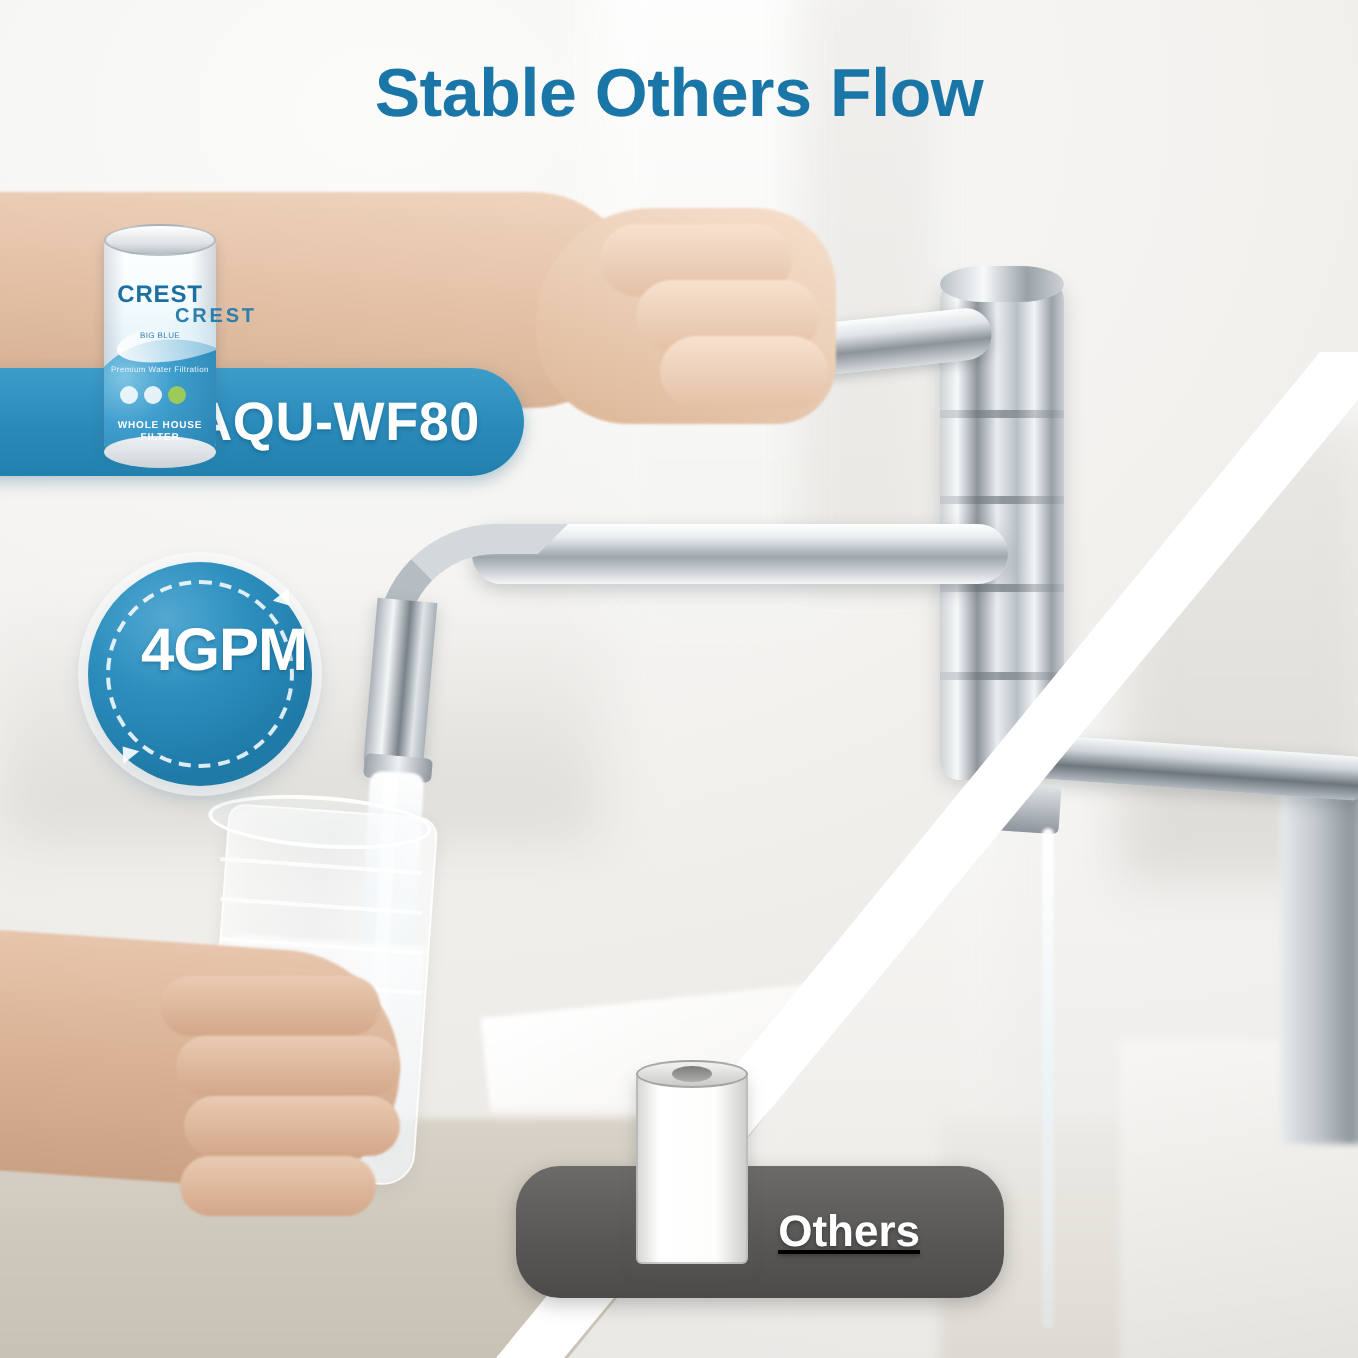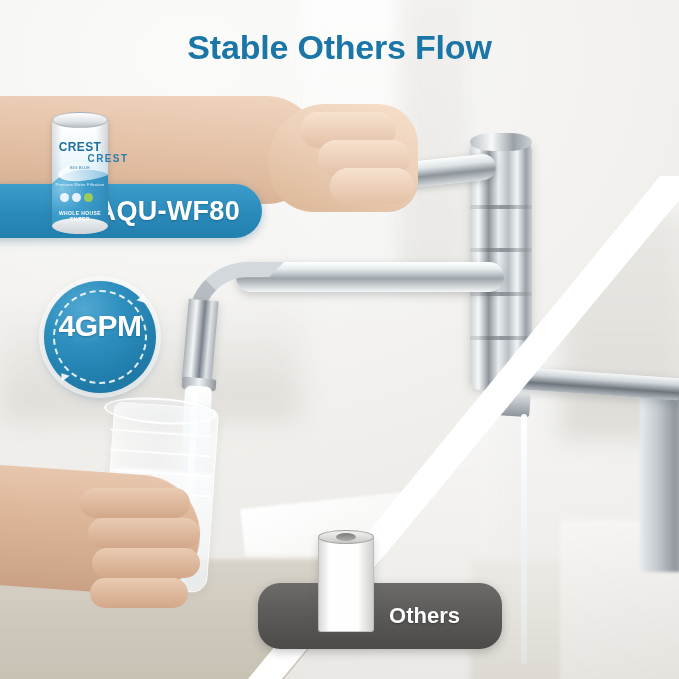--- a/index.html
+++ b/index.html
@@ -370,38 +370,39 @@
     border-color:transparent transparent transparent rgba(255,255,255,.9);
     transform:rotate(52deg);
   }
   .badge-arrow.a2 {
     left:16px; bottom:12px;
     border-width:5px 7px 5px 0;
     border-color:transparent rgba(255,255,255,.9) transparent transparent;
     transform:rotate(52deg);
   }
   .badge-main {
-    position:absolute; left:0; top:28px; width:112px; text-align:center;
+    position:absolute; left:12px; top:28px; width:112px; text-align:center;
     color:#fff; font-weight:bold; font-size:30px; letter-spacing:-.5px;
     text-shadow:0 1px 2px rgba(0,60,90,.35);
   }
   .badge-sub {
     position:absolute; left:0; top:62px; width:112px; text-align:center;
     color:#fff; font-weight:bold; font-size:17px;
     text-shadow:0 1px 2px rgba(0,60,90,.3);
   }
 
   
   .banner-gray {
     position:absolute; left:258px; top:583px; width:244px; height:66px;
     background:linear-gradient(180deg,#6d6b69 0%,#5a5856 55%,#4d4b49 100%);
     border-radius:22px 22px 22px 22px;
     box-shadow:0 3px 10px rgba(60,60,60,.3);
     display:flex; align-items:center; justify-content:flex-end;
     z-index:6;
+    text-decoration:underline;
   }
   .banner-gray span {
     color:#fff; font-weight:bold; font-size:22px; padding-right:42px;
     text-shadow:0 1px 2px rgba(0,0,0,.35);
   }
 
   
   .cart-plain {
     position:absolute; left:318px; top:528px; width:56px; height:108px; z-index:8;
   }

